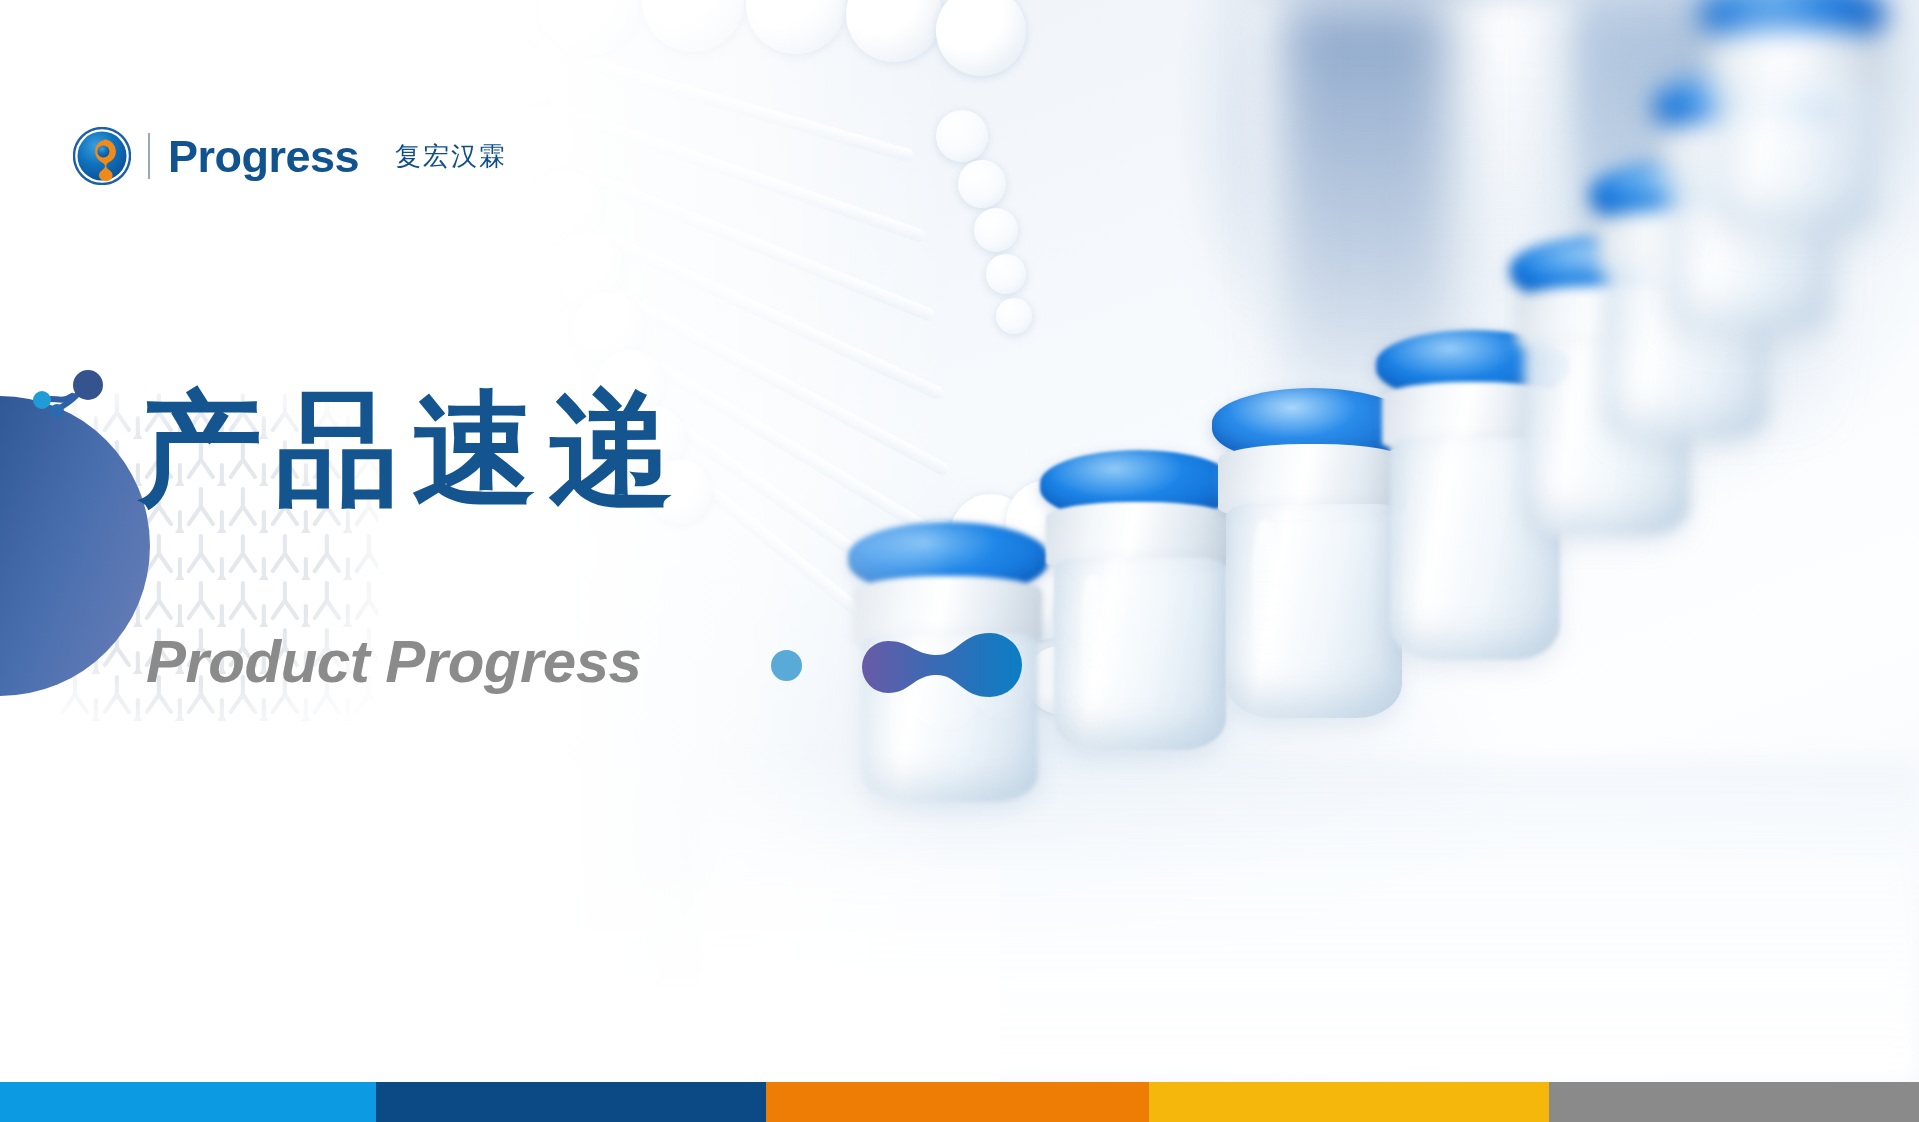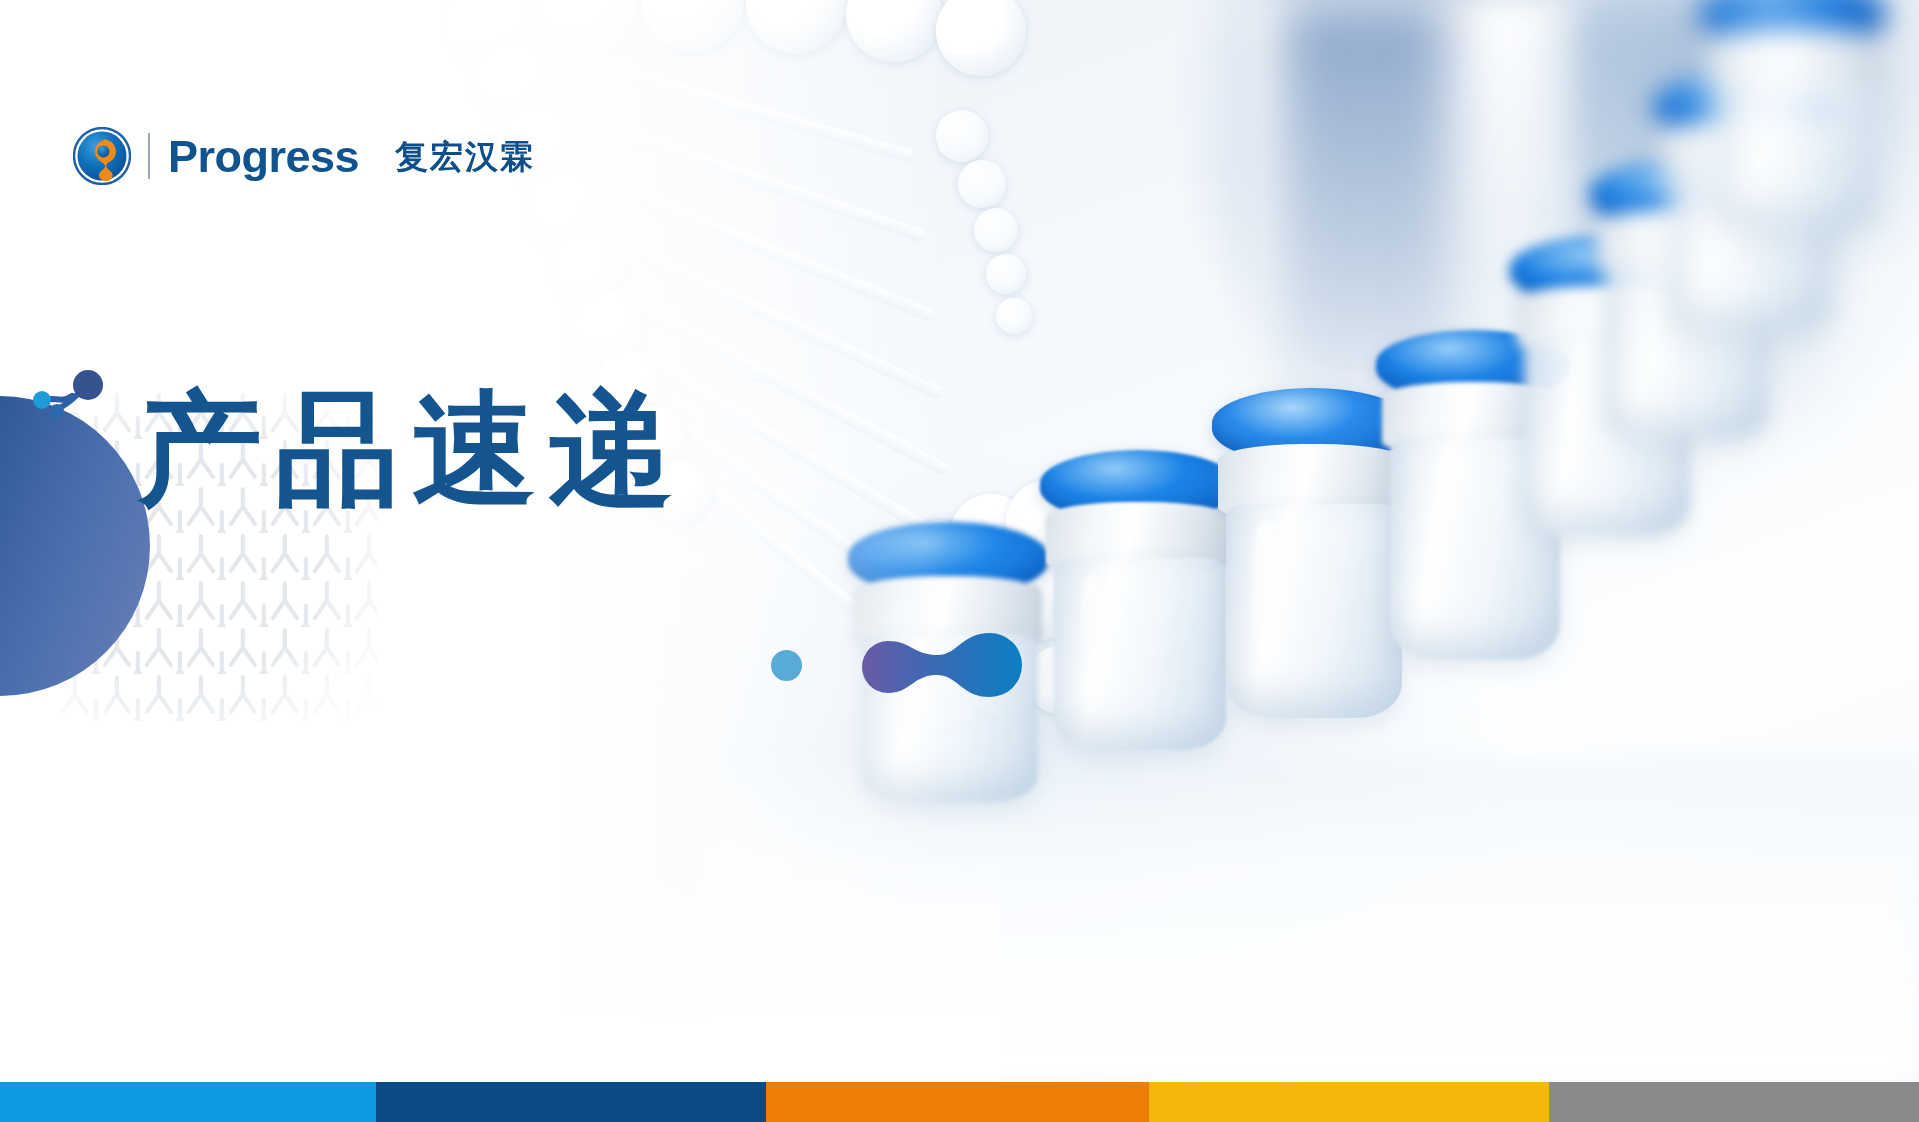--- a/index.html
+++ b/index.html
@@ -156,22 +156,22 @@
   }
   .logo-word {
     font-size: 45px;
     font-weight: bold;
     letter-spacing: -0.5px;
     color: #10538f;
     line-height: 1;
     white-space: nowrap;
   }
   .logo-cn {
-    font-size: 33px;
-    font-weight: bold;
+    font-size: 26px;
+    font-weight: normal;
     color: #0e4f89;
     margin-left: 36px;
     letter-spacing: 2px;
     line-height: 1;
     white-space: nowrap;
   }
 
   
   .title-cn {
     position: absolute;
@@ -367,20 +367,21 @@
       <circle cx="29" cy="29" r="24.5" fill="url(#lmg)"></circle>
       <path d="M30.5 12.5 c7.6 0 12.4 5.6 12.4 12.0 c0 5.0 -3.0 8.6 -6.6 10.6 c-2.0 1.1 -3.0 2.2 -3.0 3.8 c0 1.9 1.4 2.9 3.0 4.1 c2.0 1.5 3.3 3.1 3.3 5.4 c0 3.3 -2.9 5.6 -6.6 5.6 c-4.0 0 -7.0 -2.4 -7.0 -5.7 c0 -2.4 1.4 -4.0 3.4 -5.4 c1.5 -1.1 2.6 -2.0 2.6 -3.6 c0 -1.7 -1.1 -2.7 -3.0 -3.8 c-4.0 -2.2 -6.9 -5.8 -6.9 -10.9 c0 -6.6 4.9 -12.1 12.4 -12.1 z" fill="#f18a18"></path>
       <circle cx="30.4" cy="24.4" r="6.0" fill="url(#lmg)"></circle>
     </svg>
     <div class="logo-divider"></div>
     <div class="logo-word">Progress</div>
     <div class="logo-cn">复宏汉霖</div>
   </div>
 
   <div class="title-cn">产品速递</div>
+  <div class="title-en">Product Progress</div>
 
   <div class="dot-small"></div>
   <svg class="molecule-pair" viewBox="0 0 182 74">
     <defs>
       <linearGradient id="mpg" x1="0" y1="0" x2="1" y2="0">
         <stop offset="0%" stop-color="#6a5aa6"></stop>
         <stop offset="45%" stop-color="#3a6ab4"></stop>
         <stop offset="100%" stop-color="#0b7ec4"></stop>
       </linearGradient>
     </defs>

